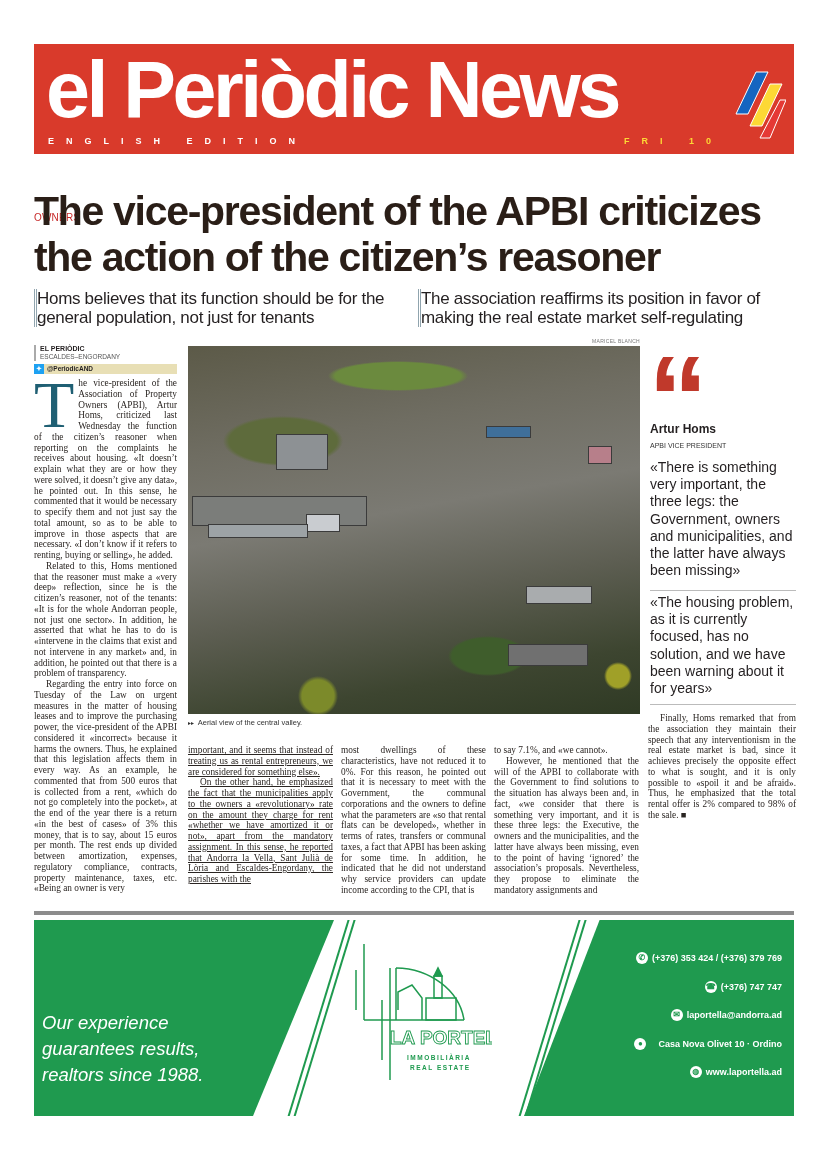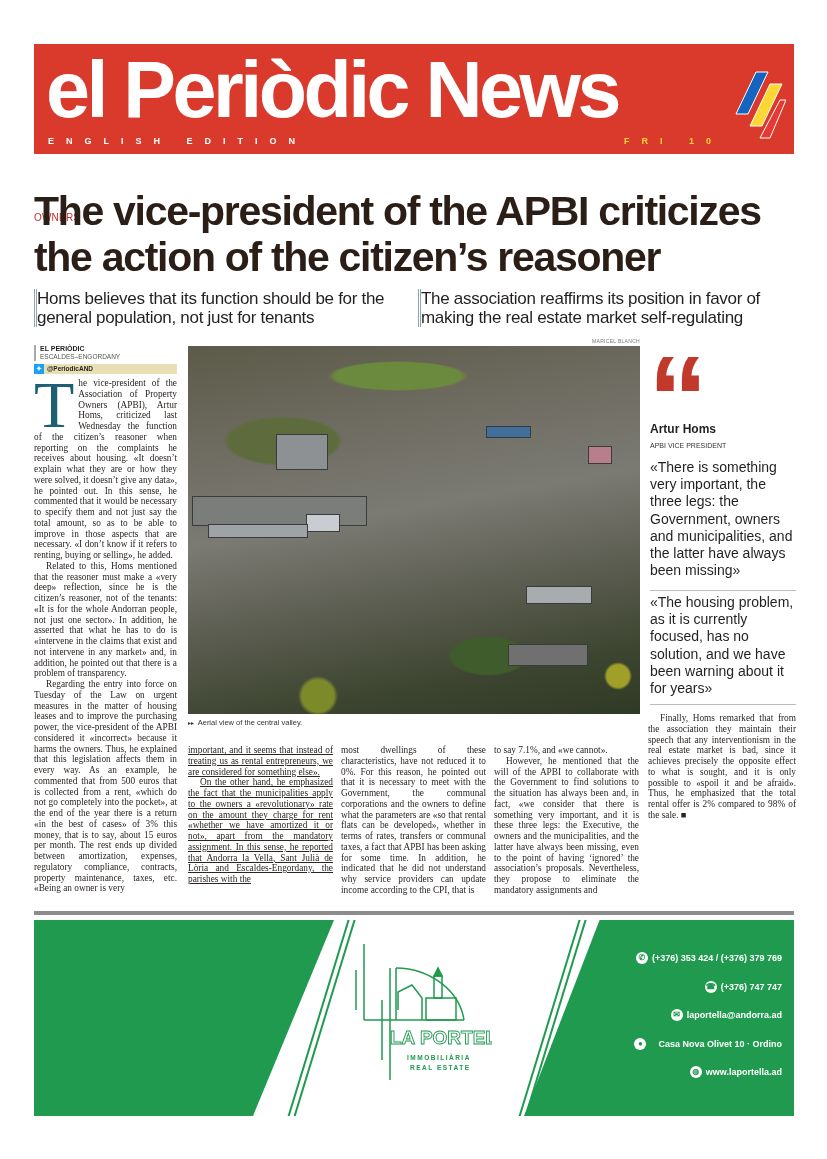--- a/index.html
+++ b/index.html
@@ -150,20 +150,21 @@
 
 <div class="ad-rule"></div>
 <div class="ad">
   <div class="green-left"></div>
   <div class="green-right"></div>
   <div class="stripe" style="left:283px;transform:rotate(17deg);"></div>
   <div class="stripe" style="left:289px;transform:rotate(17deg);"></div>
   <div class="stripe" style="left:514px;transform:rotate(17deg);"></div>
   <div class="stripe" style="left:520px;transform:rotate(17deg);"></div>
 
+  <div class="slogan" style="width:210px;">Our experience guarantees results, realtors since 1988.</div>
 
   <svg class="logo" viewBox="0 0 140 150">
     <g fill="none" stroke="#1f9a4f" stroke-width="1.5">
       <line x1="12" y1="4" x2="12" y2="80"></line>
       <line x1="4" y1="30" x2="4" y2="70"></line>
       <line x1="12" y1="80" x2="112" y2="80"></line>
       <line x1="38" y1="28" x2="38" y2="140"></line>
       <line x1="30" y1="60" x2="30" y2="120"></line>
       <path d="M44 28 A 70 60 0 0 1 112 80"></path>
       <line x1="44" y1="28" x2="44" y2="80"></line>

